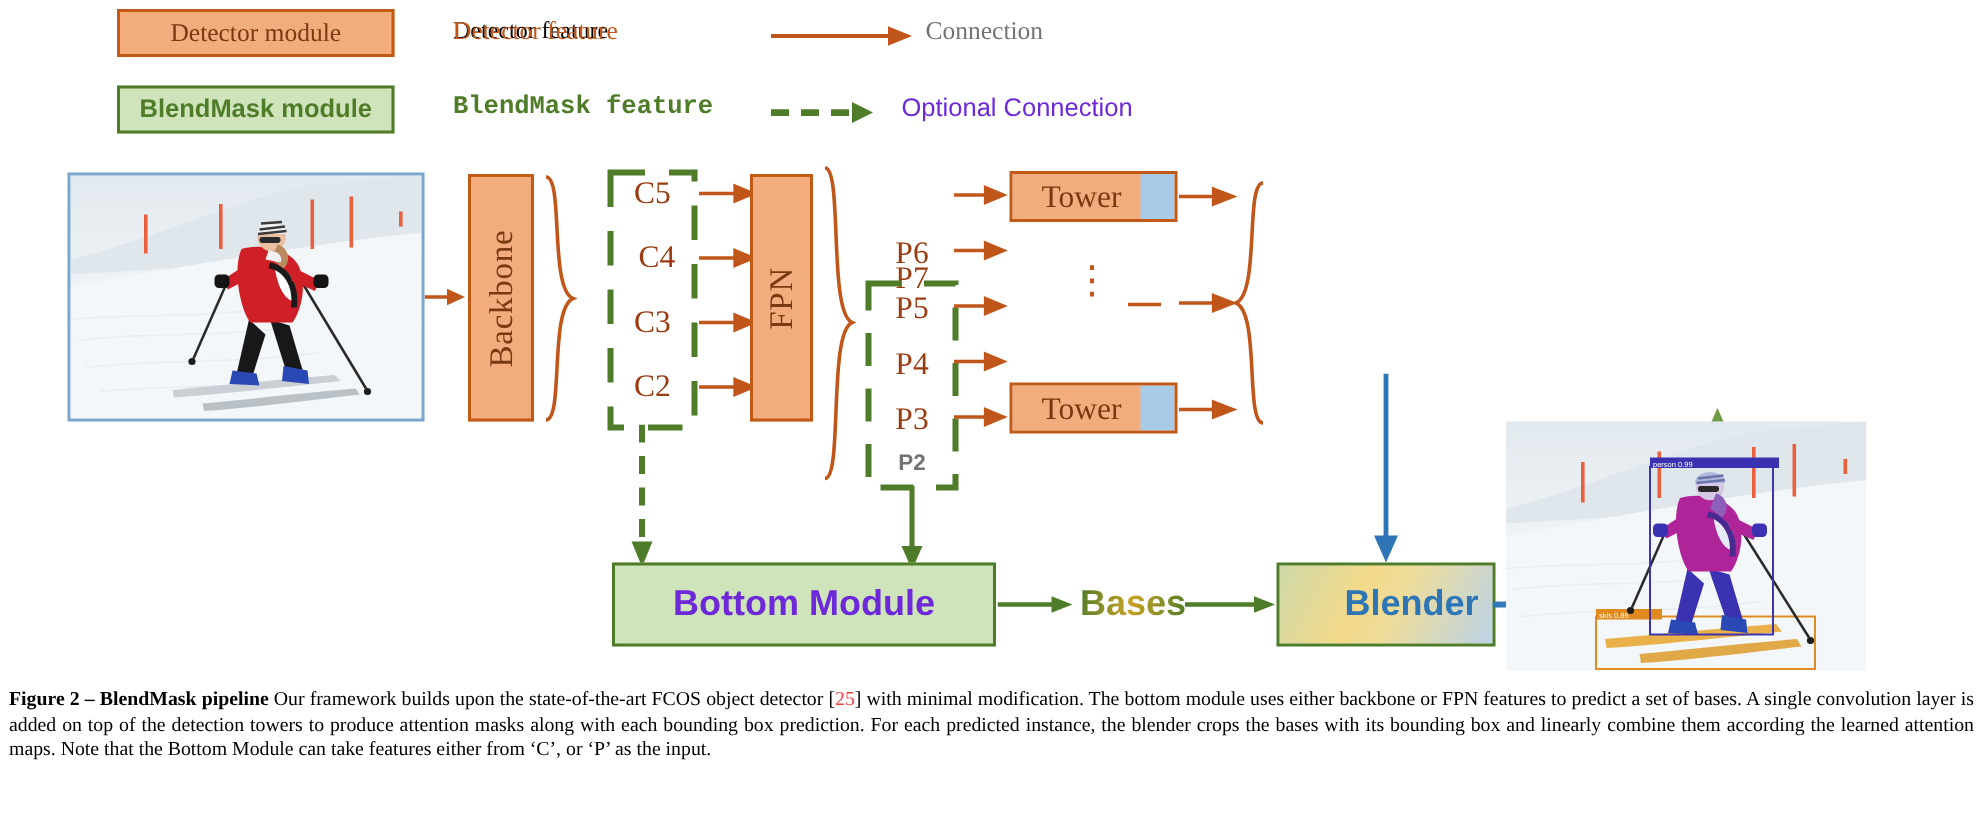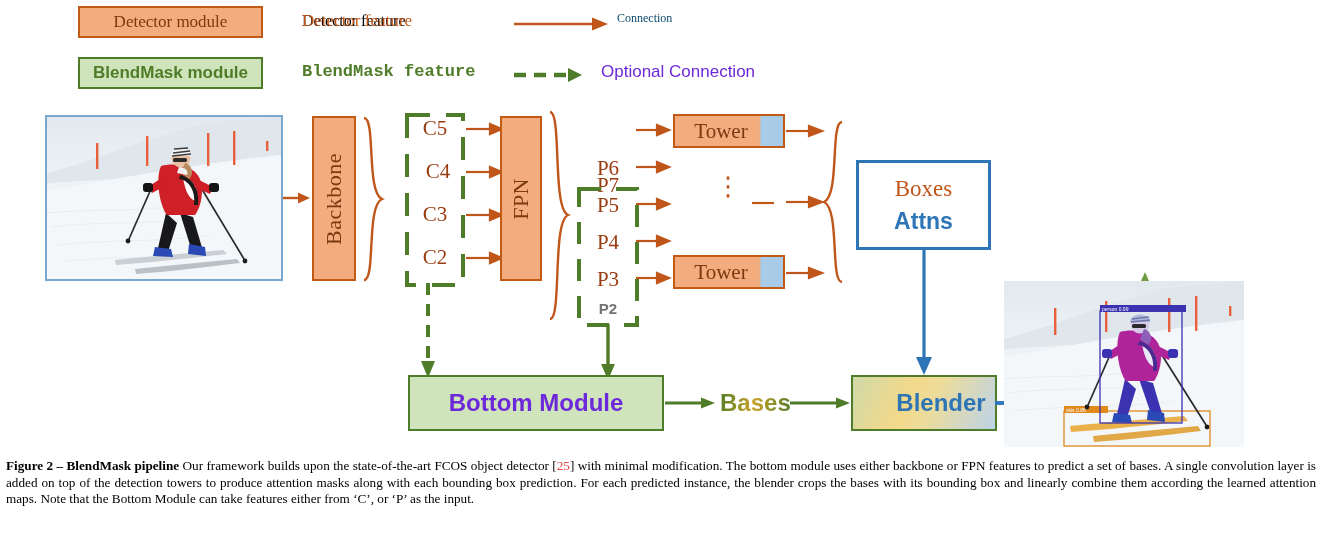--- a/index.html
+++ b/index.html
@@ -10,21 +10,21 @@
   .ctr{display:flex;align-items:center;justify-content:center;}
 
   
   .leg-box{border-width:2px;border-style:solid;box-sizing:border-box;}
   .leg-det{background:#f2ac7d;border-color:#c05a15;}
   .leg-bm{background:#cfe4bb;border-color:#4f7c28;}
   .leg-det-txt{color:#7a3a10;font-size:17px;font-family:"Liberation Serif",serif;}
   .leg-bm-txt{color:#4f7c28;font-size:17px;font-family:"Liberation Sans",sans-serif;font-weight:700;}
   .leg-lbl-det{color:#c0561a;font-size:17px;font-family:"Liberation Serif",serif;}
   .leg-lbl-bm{color:#4f7c28;font-size:17px;font-family:Liberation Mono, monospace;font-weight:700;}
-  .leg-conn{color:#0c4a6e;font-size:12px;font-family:"Liberation Serif",serif;}
+  .leg-conn{color:#737373;font-size:17px;font-family:"Liberation Serif",serif;}
   .leg-opt{color:#6d28d9;font-size:17px;font-family:"Liberation Sans",sans-serif;}
 
   
   .mod{box-sizing:border-box;border:2px solid #c05a15;background:#f2ac7d;}
   .mod-v span{writing-mode:vertical-rl;transform:rotate(180deg);color:#7a3a10;font-size:22px;
               font-family:"Liberation Serif",serif;letter-spacing:.5px;}
   .tower{box-sizing:border-box;border:2px solid #c05a15;
          background:linear-gradient(to right,#f2ac7d 0%,#f2ac7d 78%,#a8cbe8 80%,#a8cbe8 100%);}
   .tower span{color:#7a3a10;font-size:21px;font-family:"Liberation Serif",serif;padding-right:16px;}
 
@@ -259,24 +259,20 @@
   </svg>
 
   <svg class="abs" style="left:752px;top:195px;" width="40" height="16">
     <line x1="0" y1="8" x2="22" y2="8" stroke="#c0561a" stroke-width="2.2"></line>
   </svg>
 
   <svg class="abs" style="left:822px;top:118px;" width="26" height="168">
     <path d="M20 4 C8 4 18 77 2 84 C18 91 8 164 20 164" fill="none" stroke="#c0561a" stroke-width="2.4"></path>
   </svg>
 
-  <div class="abs boxbox" style="left:856px;top:160px;width:135px;height:90px;">
-    <span class="t1">Boxes</span>
-    <span class="t2">Attns</span>
-  </div>
 
   <svg class="abs" style="left:913px;top:249px;" width="22" height="128">
     <line x1="11" y1="0" x2="11" y2="110" stroke="#2e75b6" stroke-width="3.2"></line>
     <polygon points="3,108 19,108 11,126" fill="#2e75b6"></polygon>
   </svg>
 
   <div class="abs bmbox ctr" style="left:408px;top:375px;width:256px;height:56px;">
     <span>Bottom Module</span>
   </div>
 

